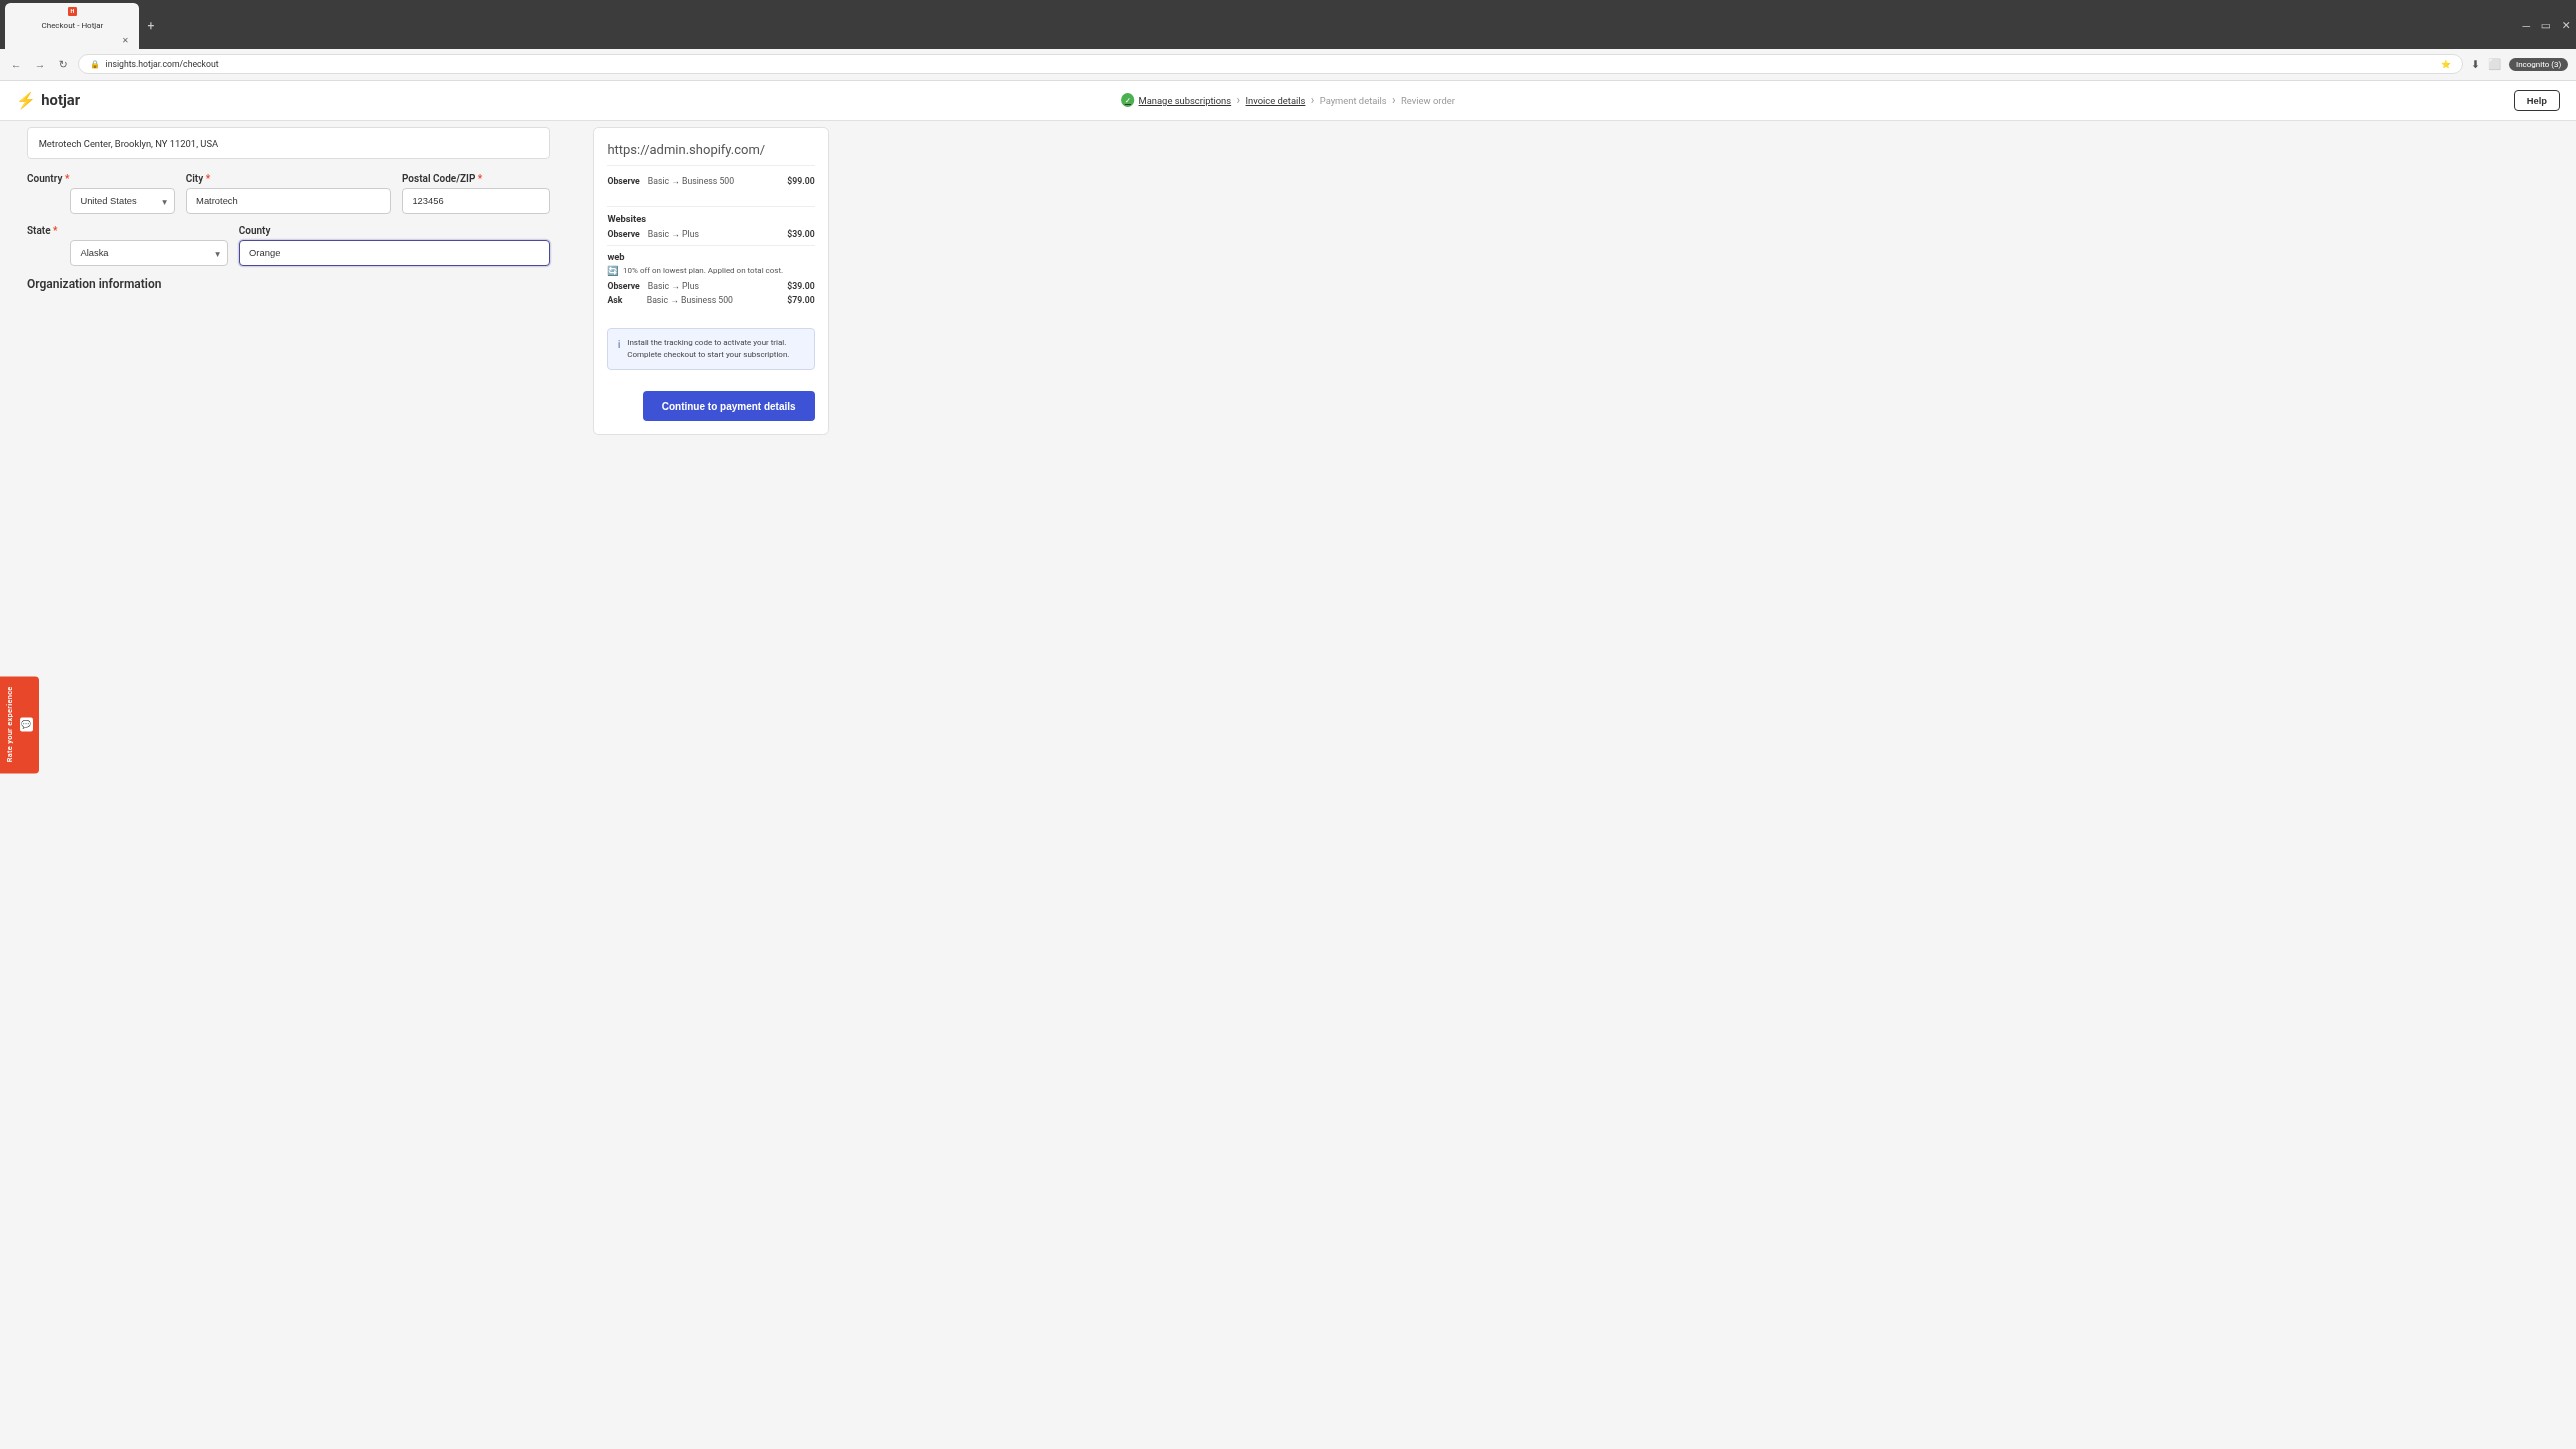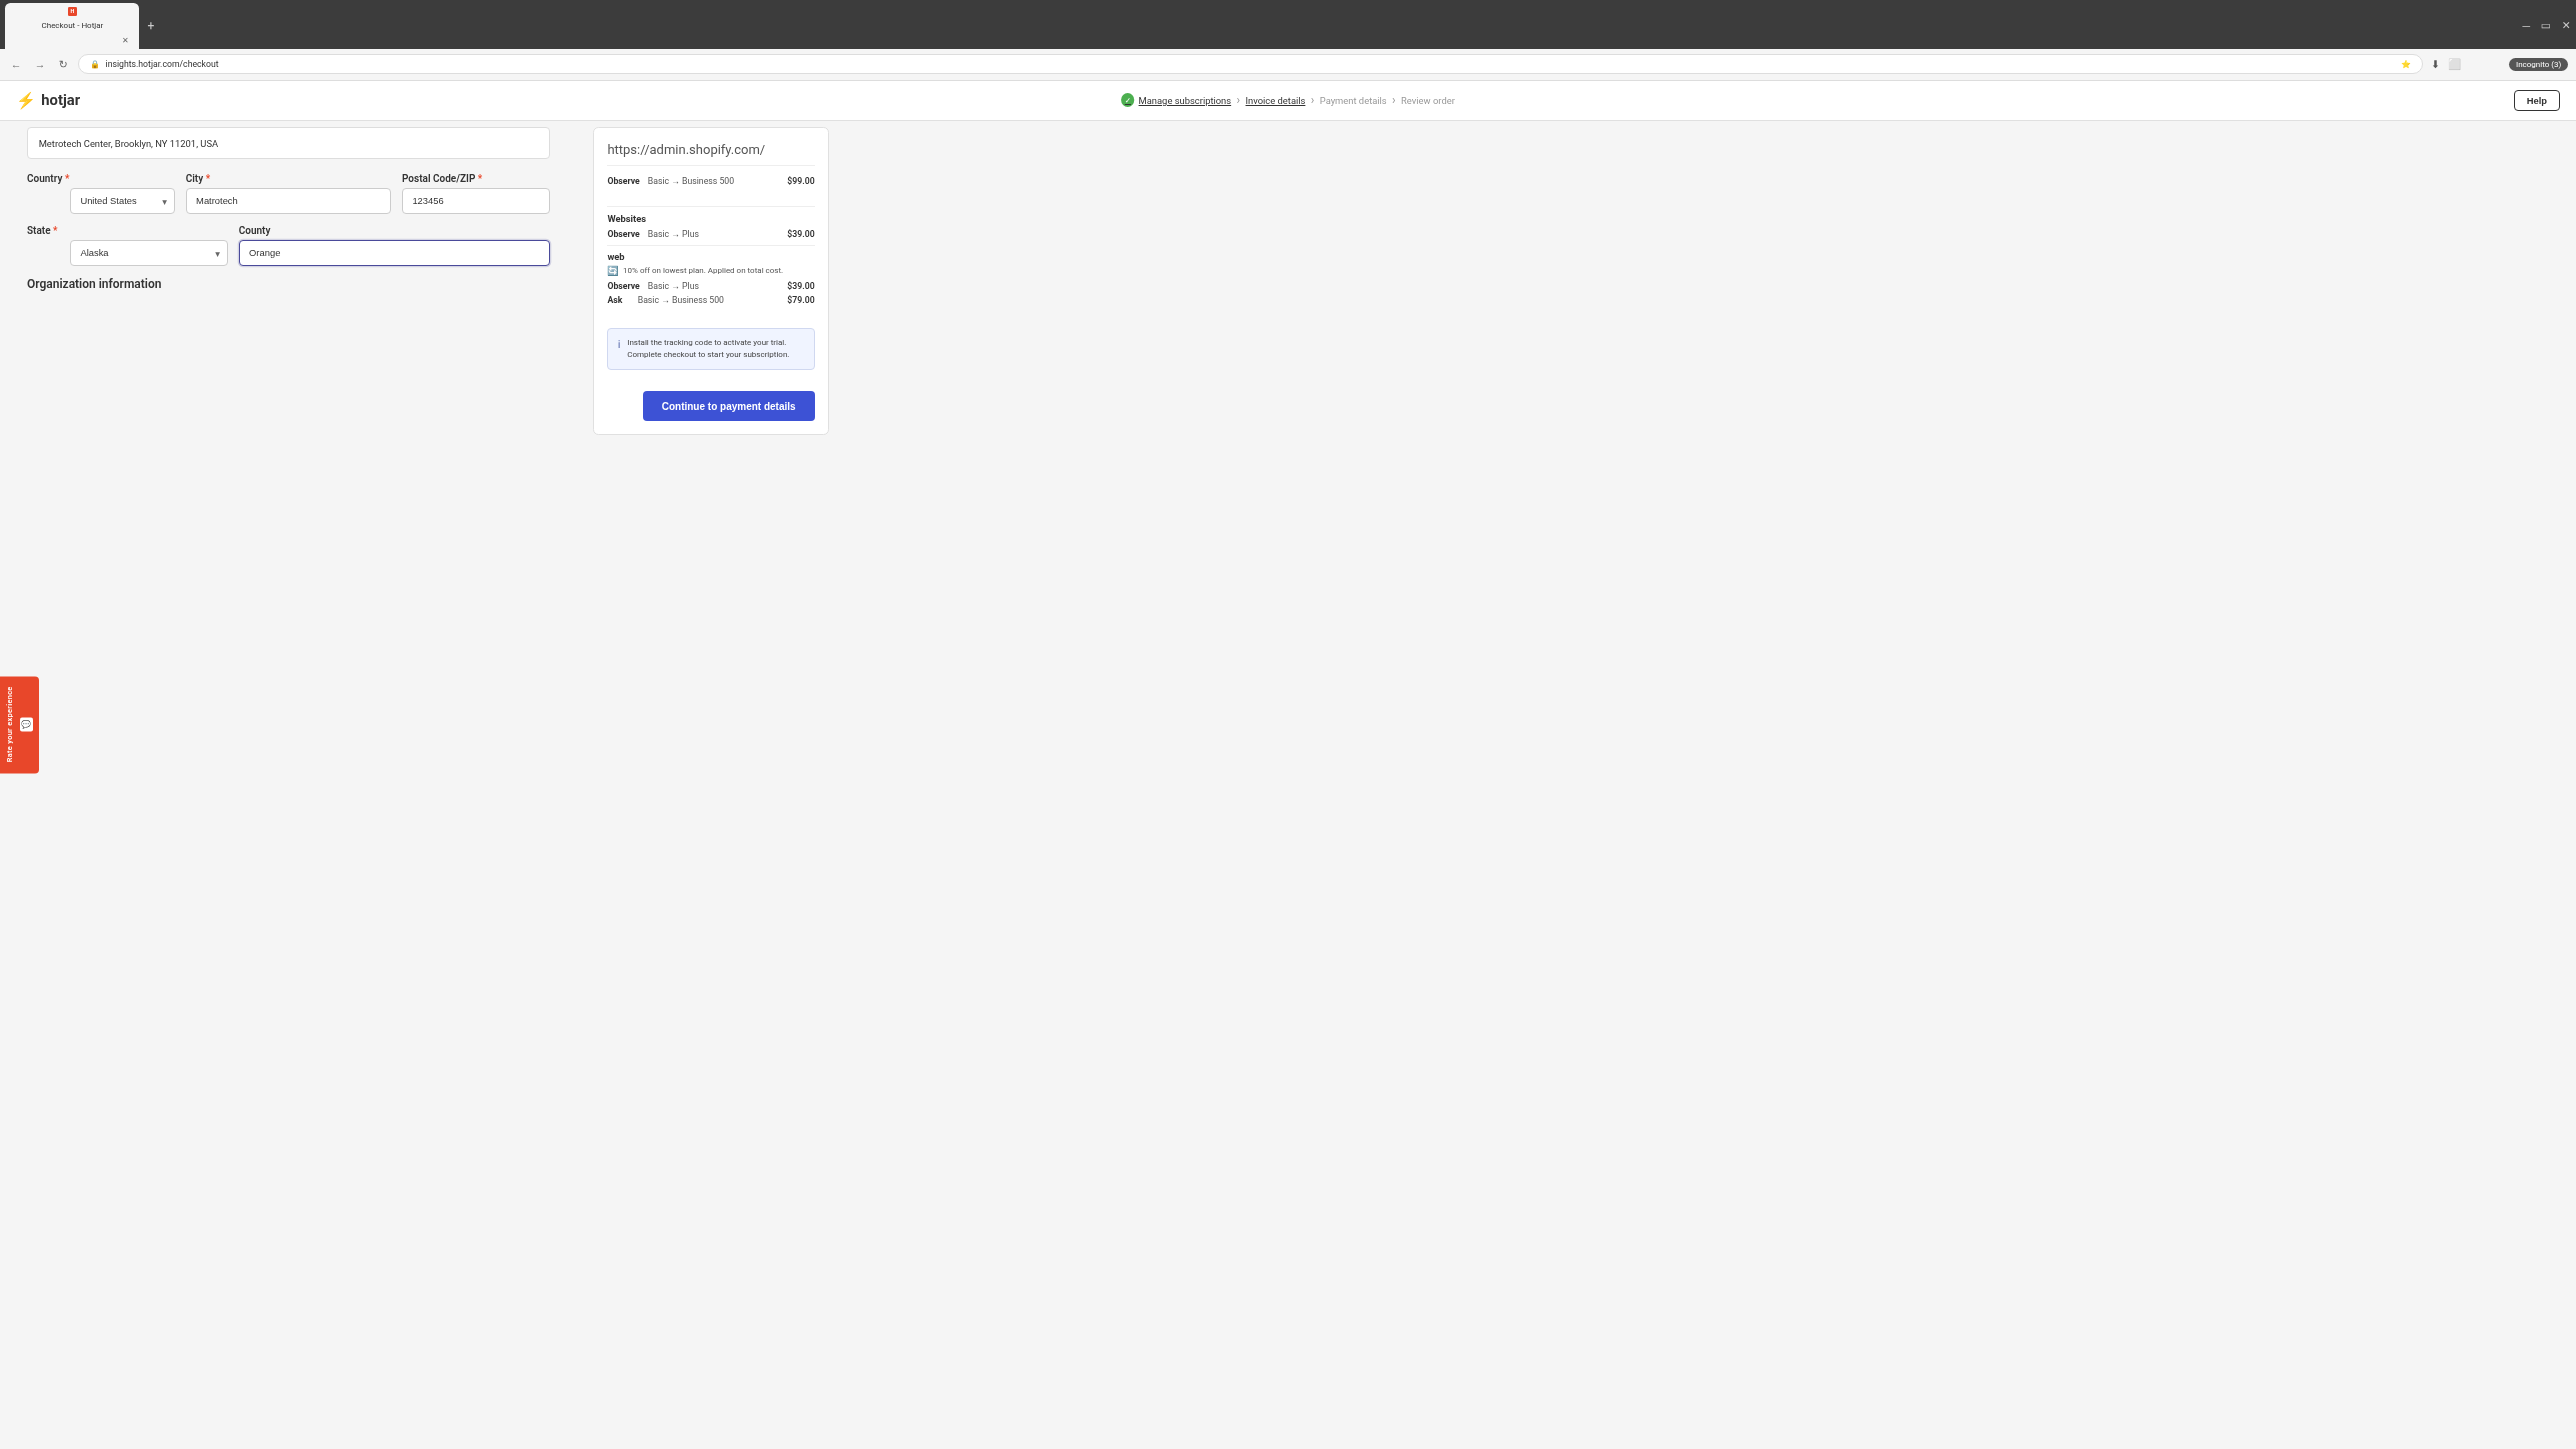--- a/index.html
+++ b/index.html
@@ -75,21 +75,20 @@
       align-items: center;
       gap: 5.4px;
     }
     .address-text { flex: 1; }
     .incognito-badge {
       background: #555;
       color: white;
       border-radius: 8px;
       padding: 2px 6.7px;
       font-size: 8px;
-      margin-left: 40px;
     }
 
     
     .app-header {
       background: white;
       border-bottom: 0.7px solid #e0e0e0;
       display: flex;
       align-items: center;
       padding: 0 16px;
       height: 40px;
@@ -589,21 +588,21 @@
             <span>10% off on lowest plan. Applied on total cost.</span>
           </div>
           <div class="summary-item" style="margin-top:5.4px;">
             <div style="display:flex; align-items:center; gap:2.7px;">
               <span class="summary-item-label">Observe</span>
               <span class="summary-item-desc">Basic → Plus</span>
             </div>
             <span class="summary-item-price">$39.00</span>
           </div>
           <div class="summary-item">
-            <div style="display:flex; align-items:center; gap:10px;">
+            <div style="display:flex; align-items:center; gap:19px;">
               <span class="summary-item-label">Ask</span>
               <span class="summary-item-desc">Basic → Business 500</span>
             </div>
             <span class="summary-item-price">$79.00</span>
           </div>
         </div>
       </div>
 
       <div class="info-box">
         <span class="info-icon">ℹ</span>

